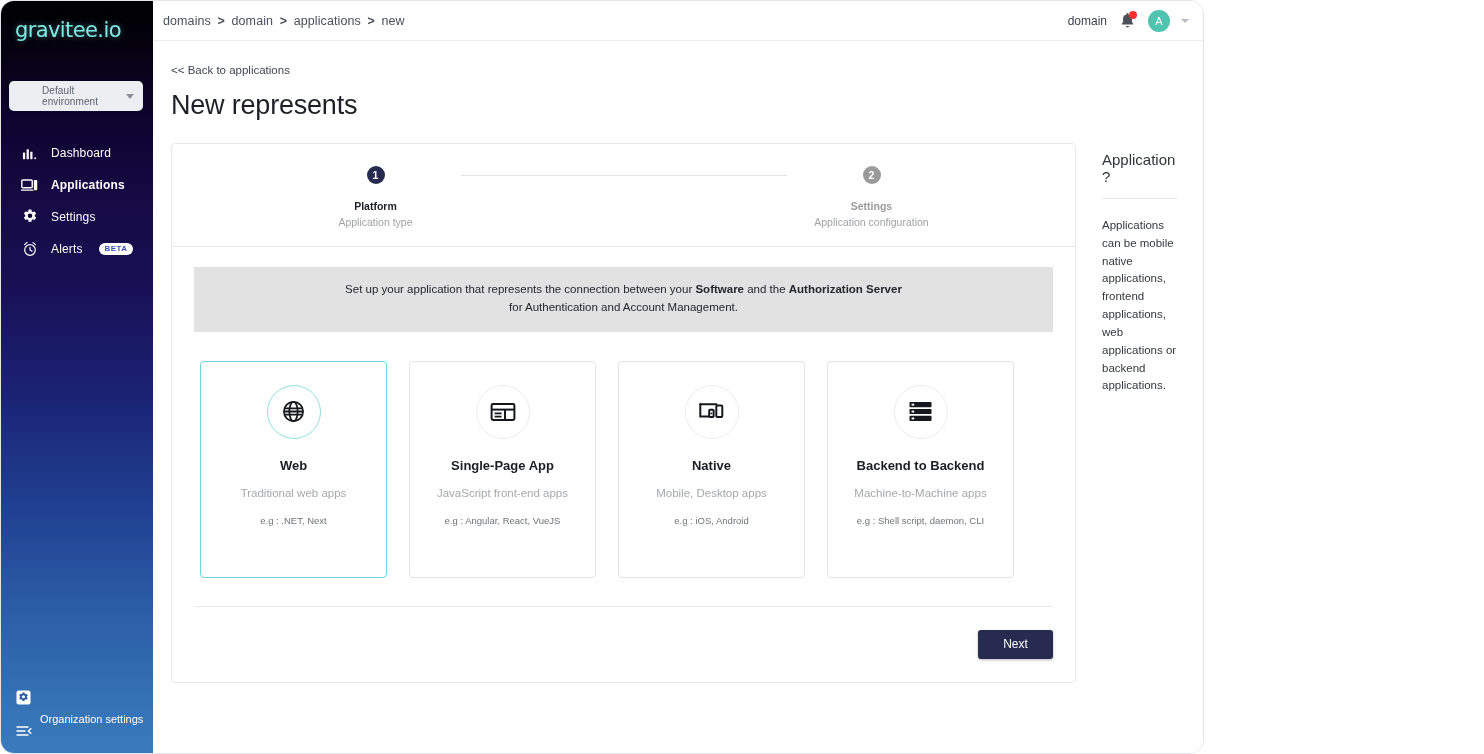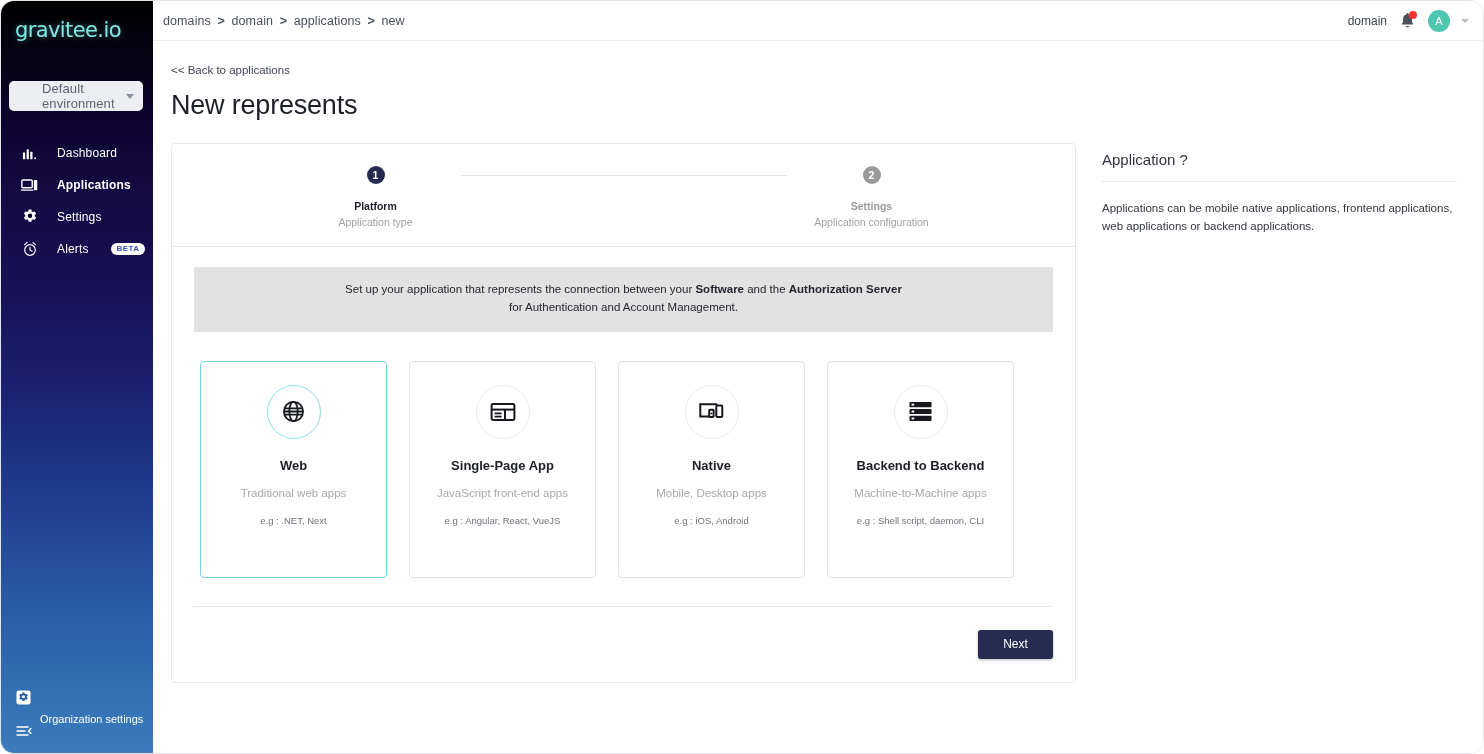--- a/index.html
+++ b/index.html
@@ -9,21 +9,21 @@
     height: 754px;
     overflow: hidden;
     background: #ffffff;
     font-family: "Liberation Sans", sans-serif;
     -webkit-font-smoothing: antialiased;
   }
 
   
   #app {
     position: relative;
-    width: 1484px;
+    width: 1204px;
     height: 754px;
     display: flex;
     background: #ffffff;
     border-radius: 14px;
     overflow: hidden;
     border: 1px solid #e3e5e8;
     justify-content: center;
   }
 
   
@@ -66,37 +66,37 @@
     height: 30px;
     background: #eceef1;
     border-radius: 5px;
     display: flex;
     align-items: center;
     padding: 0 9px;
     justify-content: space-between;
     cursor: pointer;
   }
   .env-select span.lbl {
-    font-size: 13px;
+    font-size: 10px;
     color: #5d6370;
     letter-spacing: 0.1px;
     padding-left: 24px;
   }
   .caret {
     width: 0; height: 0;
     border-left: 4.5px solid transparent;
     border-right: 4.5px solid transparent;
     border-top: 5px solid #8b919c;
   }
 
   .nav { margin-top: 26px; display: flex; flex-direction: column; }
   .nav-item {
     display: flex;
     align-items: center;
-    gap: 19px;
+    gap: 13px;
     height: 32px;
     padding: 0 0 0 20px;
     cursor: pointer;
     color: #ffffff;
   }
   .nav-item .nav-label {
     font-size: 12px;
     letter-spacing: 0.15px;
     white-space: nowrap;
   }

